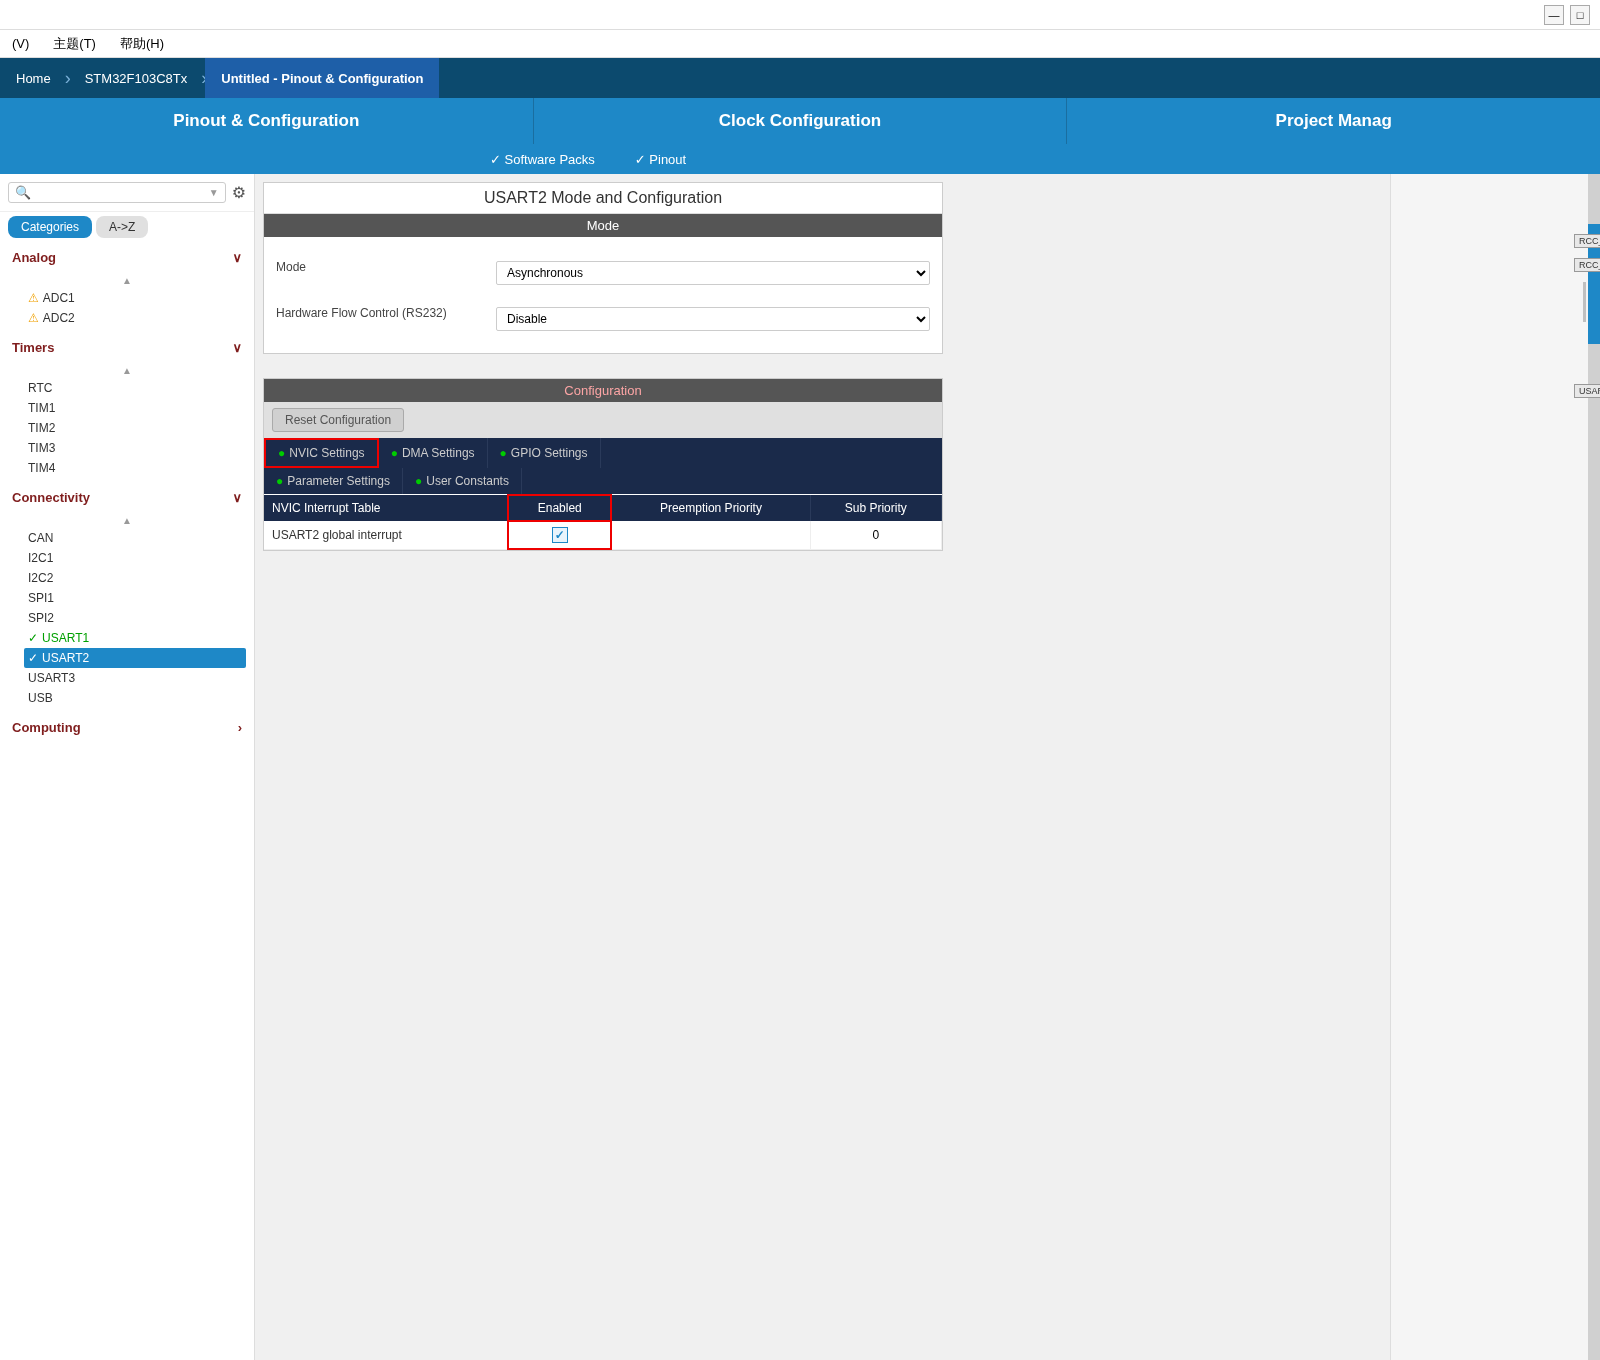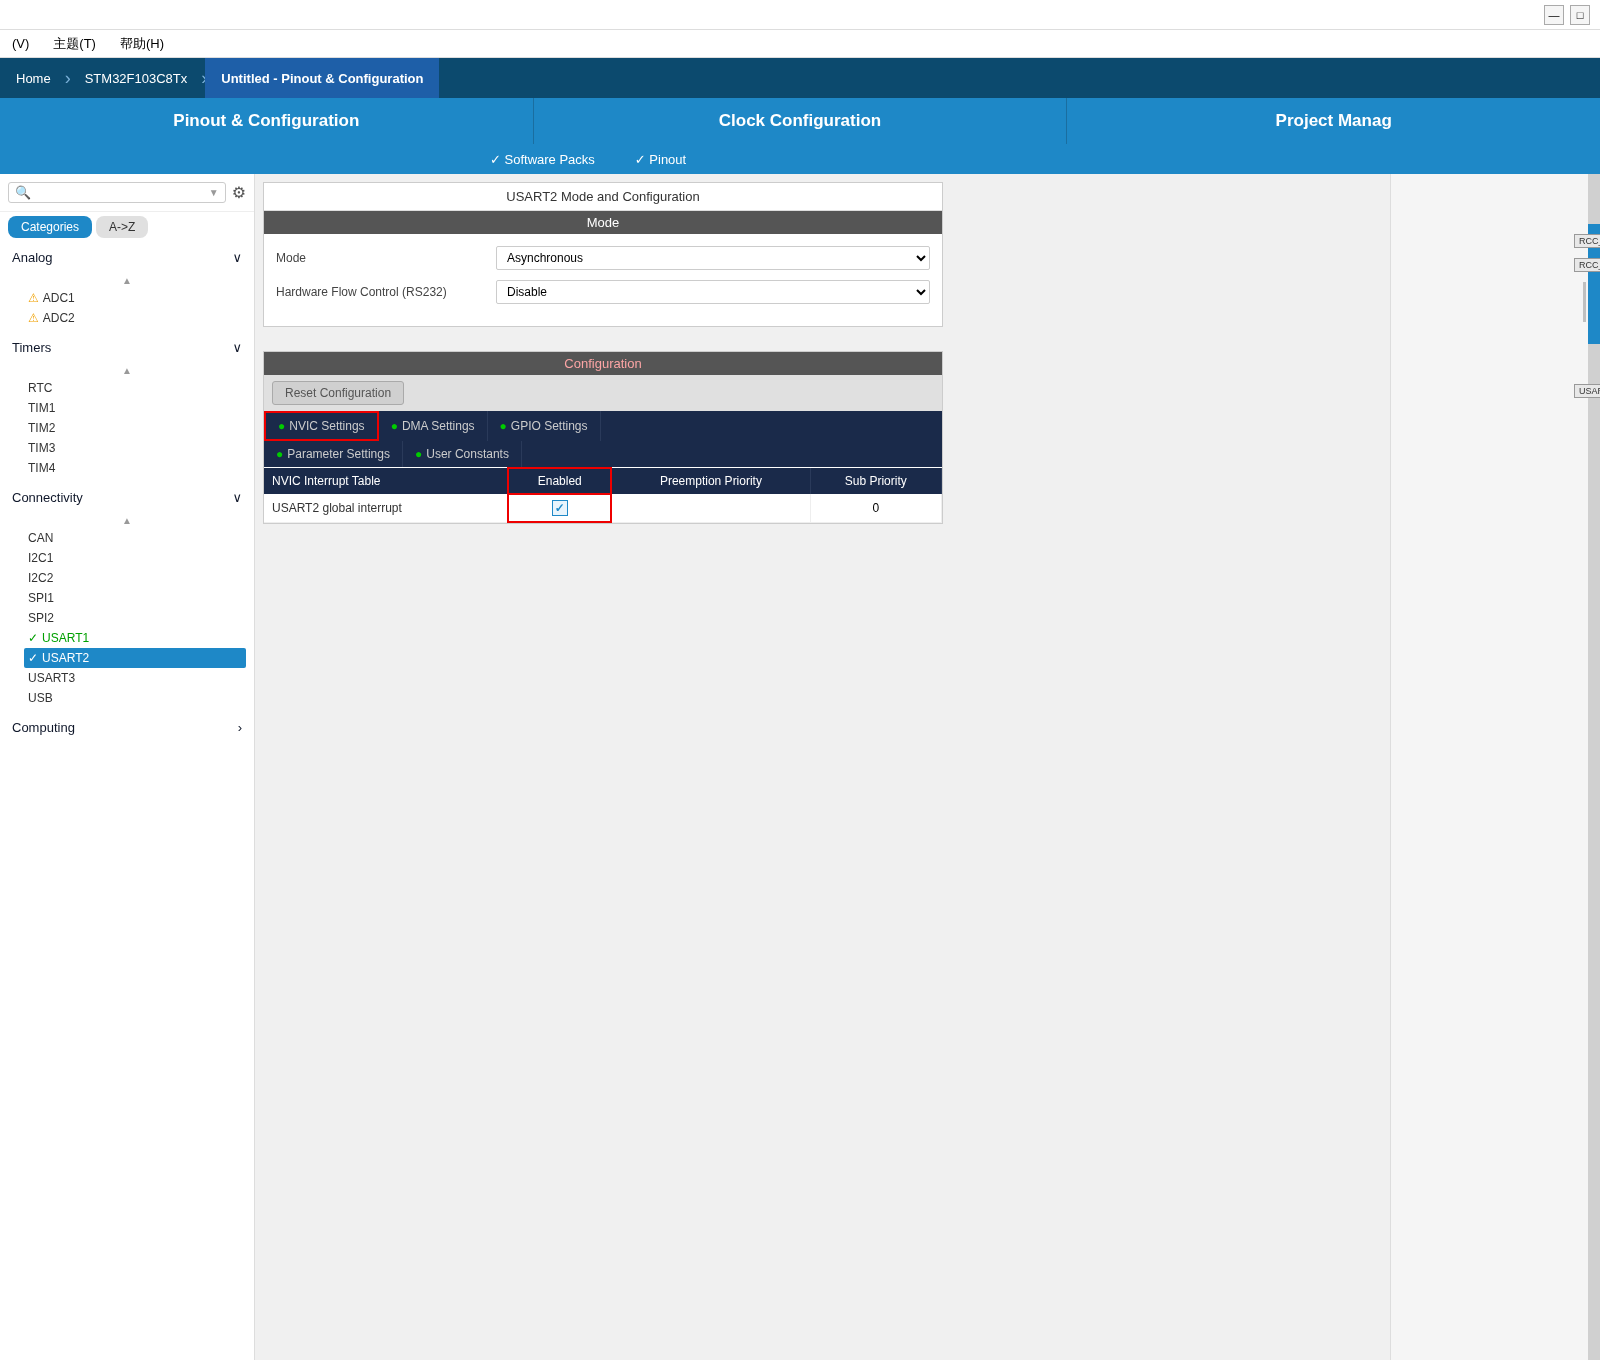--- a/index.html
+++ b/index.html
@@ -166,22 +166,22 @@
 
     
     .category-section { padding: 0 8px; }
     .category-header {
       display: flex;
       align-items: center;
       justify-content: space-between;
       padding: 8px 4px;
       cursor: pointer;
       font-size: 13px;
-      font-weight: 400;
-      color: #0f172a;
+      font-weight: 700;
+      color: #7f1d1d;
     }
     .category-items { padding-left: 16px; padding-bottom: 4px; }
     .category-item {
       font-size: 12px;
       padding: 3px 4px;
       cursor: pointer;
       color: #333;
       display: flex;
       align-items: center;
       gap: 4px;
@@ -217,21 +217,21 @@
 
     
     .panel {
       background: #fff;
       border: 1px solid #ccc;
       margin-bottom: 8px;
       max-width: 680px;
     }
     .panel-title {
       text-align: center;
-      font-size: 13px;
+      font-size: 16px;
       color: #333;
       padding: 6px;
       border-bottom: 1px solid #ddd;
       background: #fff;
     }
     .panel-section-header {
       background: #555;
       color: #fff;
       text-align: center;
       font-size: 13px;
@@ -250,20 +250,21 @@
       font-size: 12px;
     }
     .form-select {
       flex: 1;
       padding: 3px 6px;
       font-size: 12px;
       border: 1px solid #ccc;
       border-radius: 2px;
       background: #fff;
       cursor: pointer;
+      margin-top: 12px;
     }
 
     
     .config-panel {
       background: #fff;
       border: 1px solid #ccc;
       max-width: 680px;
     }
     .config-section-header {
       background: #555;

